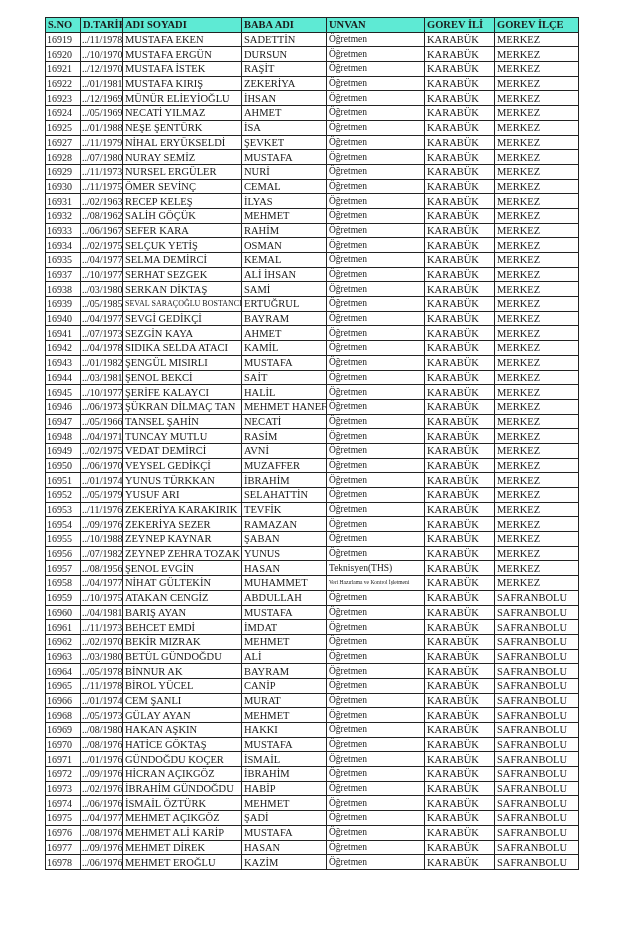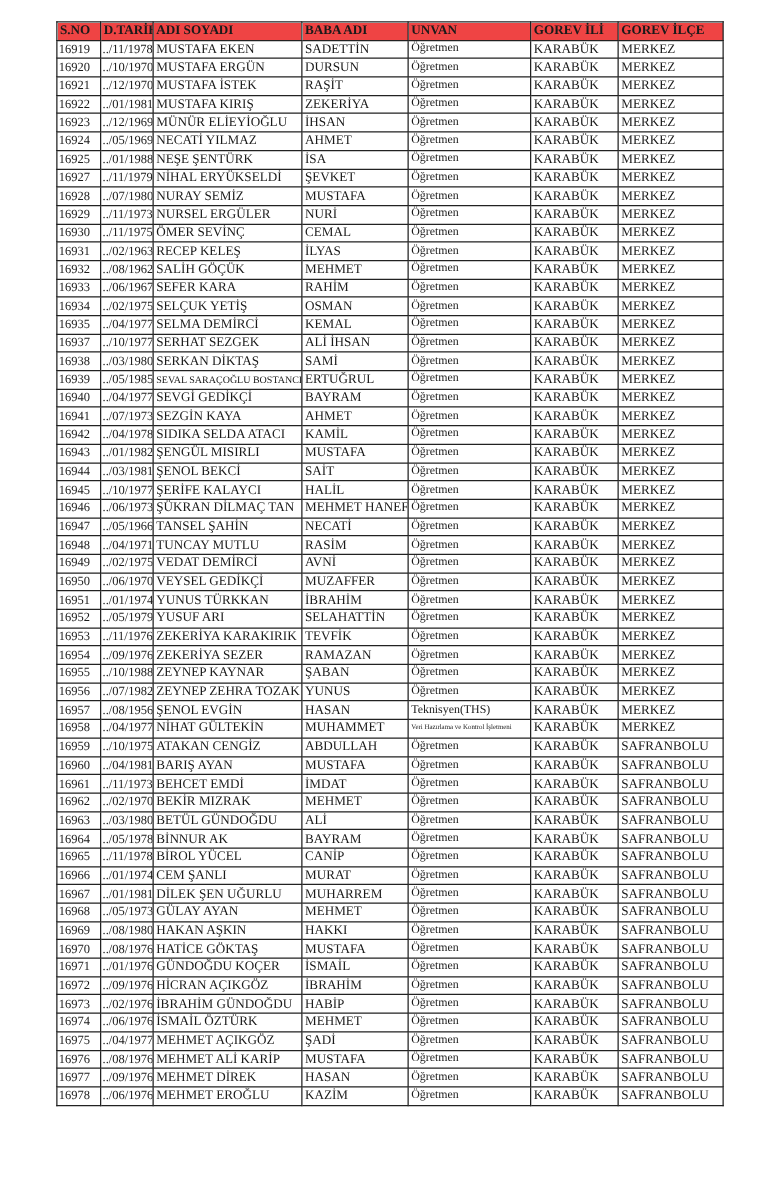--- a/index.html
+++ b/index.html
@@ -1,19 +1,19 @@
 <!DOCTYPE html>
 <html><head>
 <meta charset="utf-8">
 <style>
   html, body { margin:0; padding:0; background:#fff; }
   body { width:620px; height:949px; position:relative; overflow:hidden; font-family:"Liberation Serif", "DejaVu Serif", serif; color:#1a1a1a; }
   table { position:absolute; left:45px; top:17px; border-collapse:collapse; table-layout:fixed; width:533px; }
   td, th { border:1px solid #222; padding:0 2px; height:13.7px; line-height:13px; font-size:10.5px; white-space:nowrap; overflow:hidden; text-align:left; font-weight:normal; }
-  th { font-weight:bold; background:#ef4444; font-size:10.5px; }
+  th { font-weight:bold; background:#5eead4; font-size:10.5px; }
   col.c1{width:35px} col.c2{width:42px} col.c3{width:119px} col.c4{width:85px} col.c5{width:98px} col.c6{width:70px} col.c7{width:84px}
   td.sno, td.dt { font-size:10px; padding:0 1px; }
   td.unvan { font-size:9.5px; }
   td.small { font-size:8px; }
   td.tiny { font-size:5.5px; }
 </style>
 </head>
 <body>
 
 <table>
@@ -446,29 +446,20 @@
       <tr>
         <td class="sno">16966</td>
         <td class="dt">../01/1974</td>
         <td>CEM ŞANLI</td>
         <td>MURAT</td>
         <td class="unvan">Öğretmen</td>
         <td>KARABÜK</td>
         <td>SAFRANBOLU</td>
       </tr>
       <tr>
-        <td class="sno">16967</td>
-        <td class="dt">../01/1981</td>
-        <td>DİLEK ŞEN UĞURLU</td>
-        <td>MUHARREM</td>
-        <td class="unvan">Öğretmen</td>
-        <td>KARABÜK</td>
-        <td>SAFRANBOLU</td>
-      </tr>
-      <tr>
         <td class="sno">16968</td>
         <td class="dt">../05/1973</td>
         <td>GÜLAY AYAN</td>
         <td>MEHMET</td>
         <td class="unvan">Öğretmen</td>
         <td>KARABÜK</td>
         <td>SAFRANBOLU</td>
       </tr>
       <tr>
         <td class="sno">16969</td>

